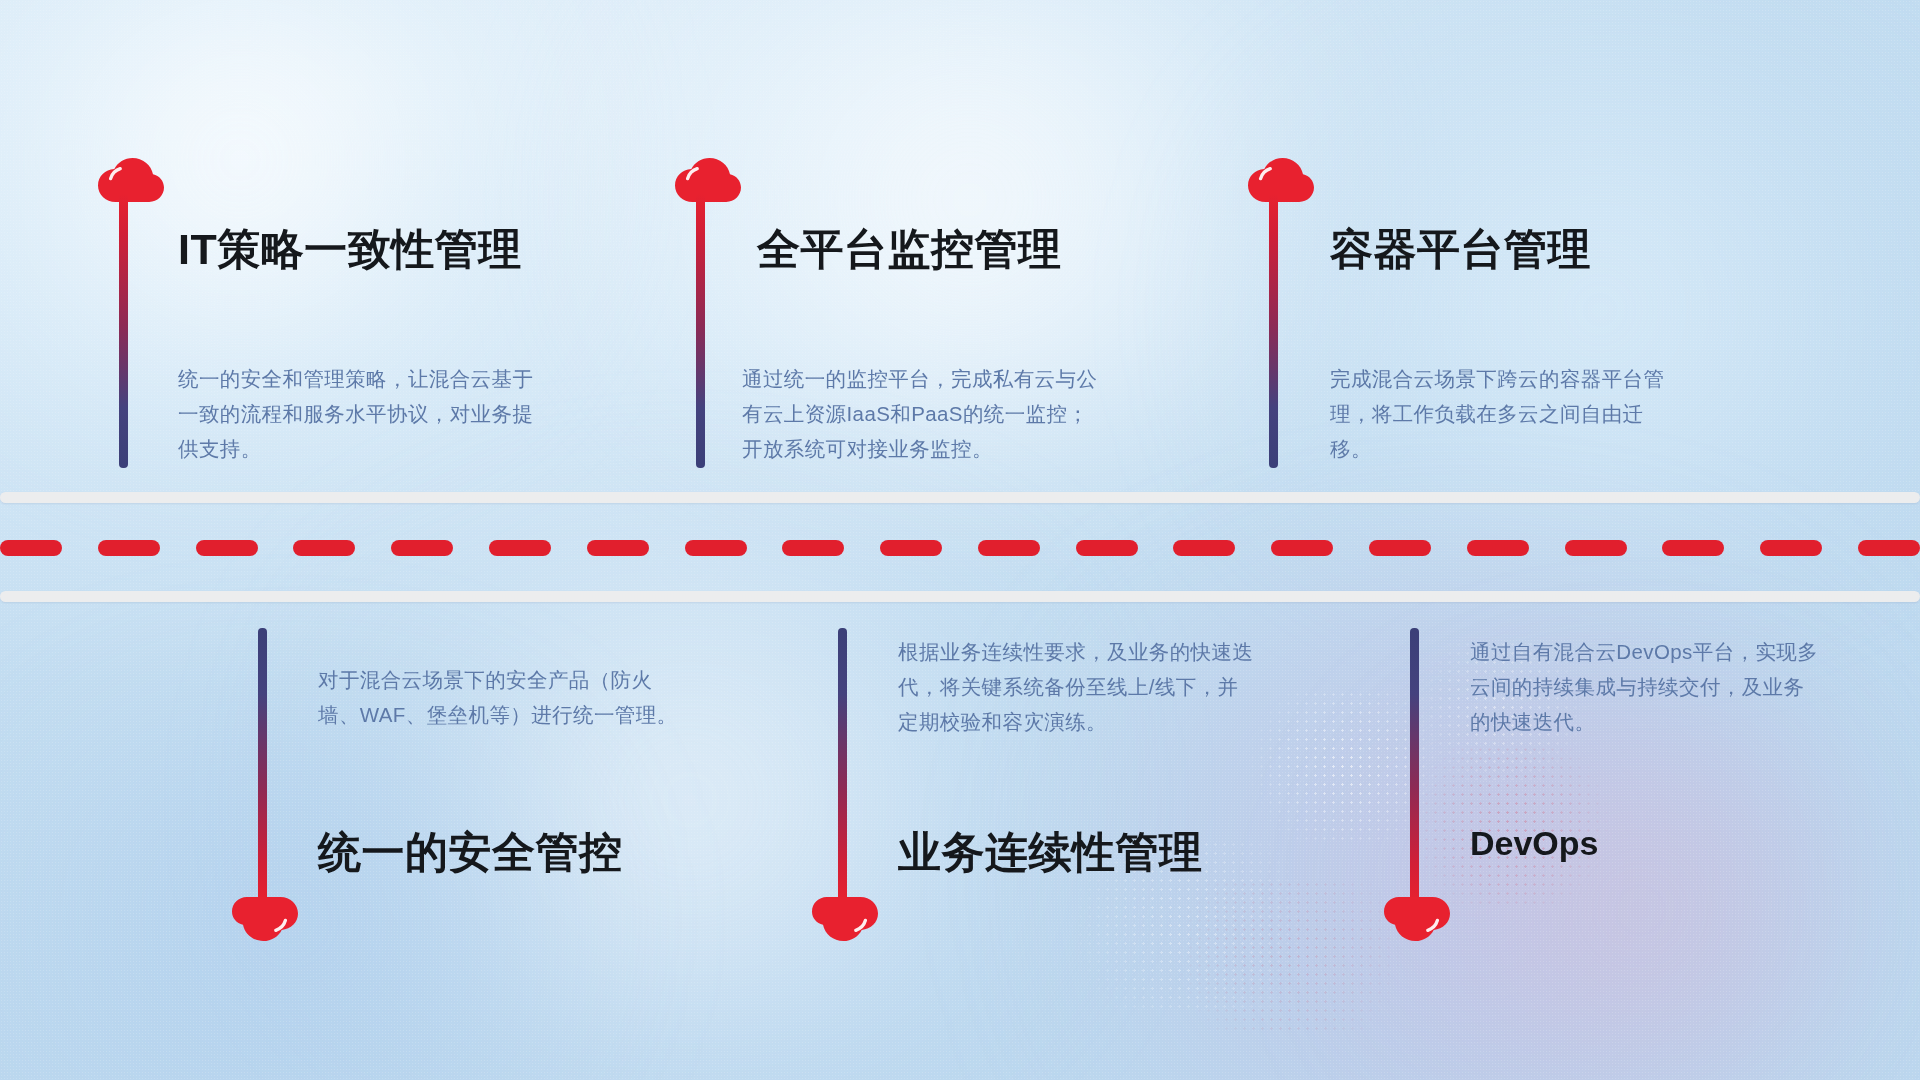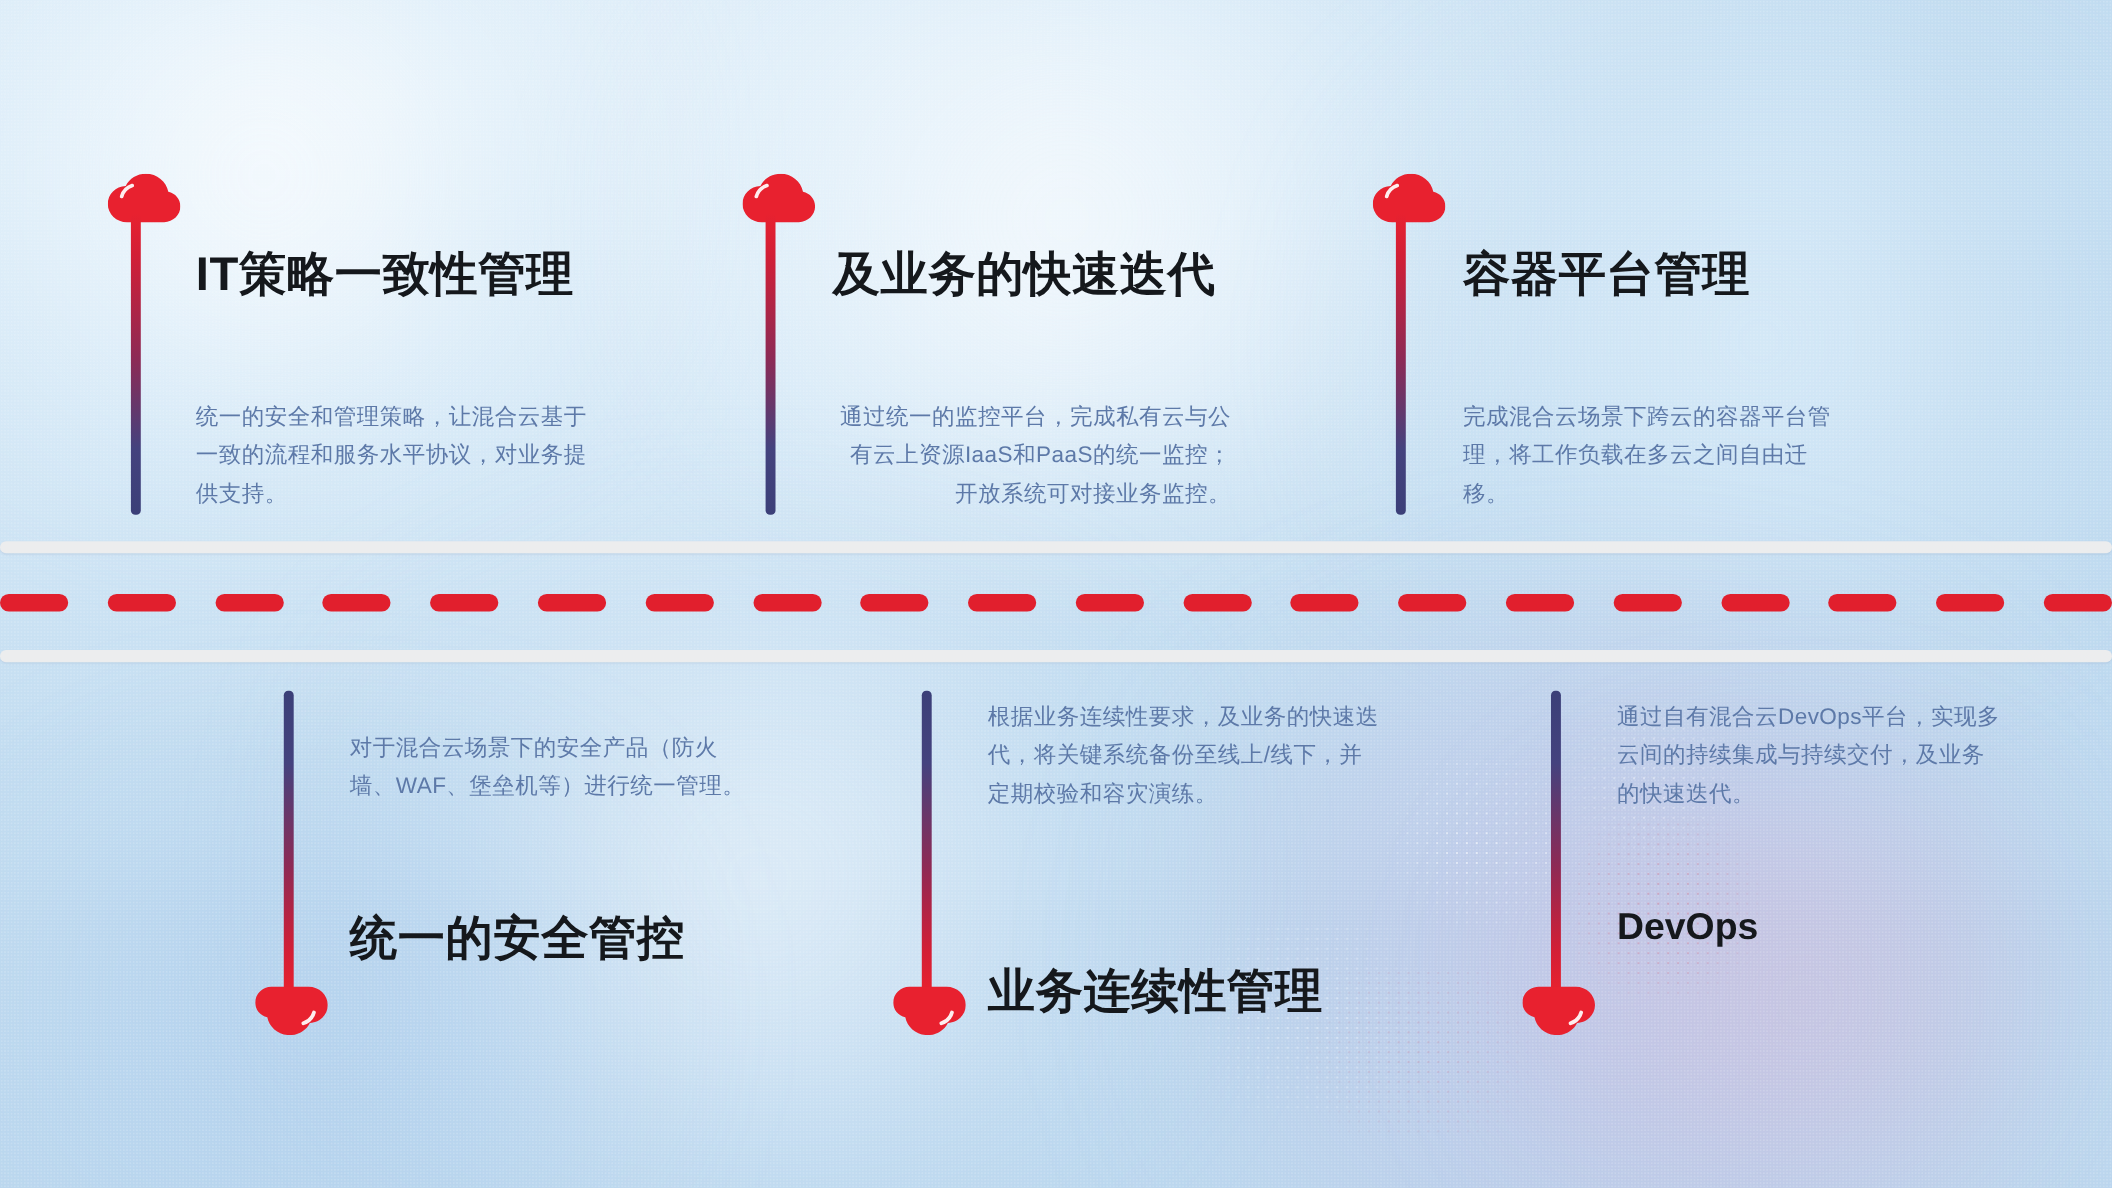--- a/index.html
+++ b/index.html
@@ -145,22 +145,22 @@
   </div>
 
   <div class="col">
     <div class="cloud" style="left:675px;top:158px;">
       <svg viewBox="0 0 66 46" xmlns="http://www.w3.org/2000/svg">
         <path d="M17.5 44C7.9 44 0 36.6 0 27.4 0 18.6 7.2 11.4 16.3 11.1 19.6 4.4 26.6 0 34.6 0c10.1 0 18.6 7 20.4 16.3C61.4 17.6 66 23.1 66 29.6 66 37.5 59.4 44 51.2 44Z" fill="#e8212f"></path>
         <path d="M12.6 20.6c1.3-4.6 4.9-8.3 9.6-9.9" stroke="#ffffff" stroke-width="3.4" stroke-linecap="round" fill="none" opacity="0.92"></path>
       </svg>
     </div>
     <div class="stem down" style="left:696px;top:194px;height:274px;"></div>
-    <div class="title" style="left:757px;top:221px;">及业务的快速迭代</div>
-    <div class="body" style="left:759px;top:361px;text-align:right;">通过统一的监控平台，完成私有云与公有云上资源IaaS和PaaS的统一监控；开放系统可对接业务监控。</div>
+    <div class="title" style="left:757px;top:221px;">全平台监控管理</div>
+    <div class="body" style="left:742px;top:361px;">通过统一的监控平台，完成私有云与公有云上资源IaaS和PaaS的统一监控；开放系统可对接业务监控。</div>
   </div>
 
   <div class="col">
     <div class="cloud" style="left:1248px;top:158px;">
       <svg viewBox="0 0 66 46" xmlns="http://www.w3.org/2000/svg">
         <path d="M17.5 44C7.9 44 0 36.6 0 27.4 0 18.6 7.2 11.4 16.3 11.1 19.6 4.4 26.6 0 34.6 0c10.1 0 18.6 7 20.4 16.3C61.4 17.6 66 23.1 66 29.6 66 37.5 59.4 44 51.2 44Z" fill="#e8212f"></path>
         <path d="M12.6 20.6c1.3-4.6 4.9-8.3 9.6-9.9" stroke="#ffffff" stroke-width="3.4" stroke-linecap="round" fill="none" opacity="0.92"></path>
       </svg>
     </div>
     <div class="stem down" style="left:1269px;top:194px;height:274px;"></div>
@@ -182,21 +182,21 @@
 
   <div class="col">
     <div class="stem up" style="left:838px;top:628px;height:274px;"></div>
     <div class="cloud" style="left:812px;top:895px;transform:rotate(180deg);">
       <svg viewBox="0 0 66 46" xmlns="http://www.w3.org/2000/svg">
         <path d="M17.5 44C7.9 44 0 36.6 0 27.4 0 18.6 7.2 11.4 16.3 11.1 19.6 4.4 26.6 0 34.6 0c10.1 0 18.6 7 20.4 16.3C61.4 17.6 66 23.1 66 29.6 66 37.5 59.4 44 51.2 44Z" fill="#e8212f"></path>
         <path d="M12.6 20.6c1.3-4.6 4.9-8.3 9.6-9.9" stroke="#ffffff" stroke-width="3.4" stroke-linecap="round" fill="none" opacity="0.92"></path>
       </svg>
     </div>
     <div class="body" style="left:898px;top:634px;">根据业务连续性要求，及业务的快速迭代，将关键系统备份至线上/线下，并定期校验和容灾演练。</div>
-    <div class="title" style="left:898px;top:824px;margin-top:48px;">业务连续性管理</div>
+    <div class="title" style="left:898px;top:824px;">业务连续性管理</div>
   </div>
 
   <div class="col">
     <div class="stem up" style="left:1410px;top:628px;height:274px;"></div>
     <div class="cloud" style="left:1384px;top:895px;transform:rotate(180deg);">
       <svg viewBox="0 0 66 46" xmlns="http://www.w3.org/2000/svg">
         <path d="M17.5 44C7.9 44 0 36.6 0 27.4 0 18.6 7.2 11.4 16.3 11.1 19.6 4.4 26.6 0 34.6 0c10.1 0 18.6 7 20.4 16.3C61.4 17.6 66 23.1 66 29.6 66 37.5 59.4 44 51.2 44Z" fill="#e8212f"></path>
         <path d="M12.6 20.6c1.3-4.6 4.9-8.3 9.6-9.9" stroke="#ffffff" stroke-width="3.4" stroke-linecap="round" fill="none" opacity="0.92"></path>
       </svg>
     </div>

